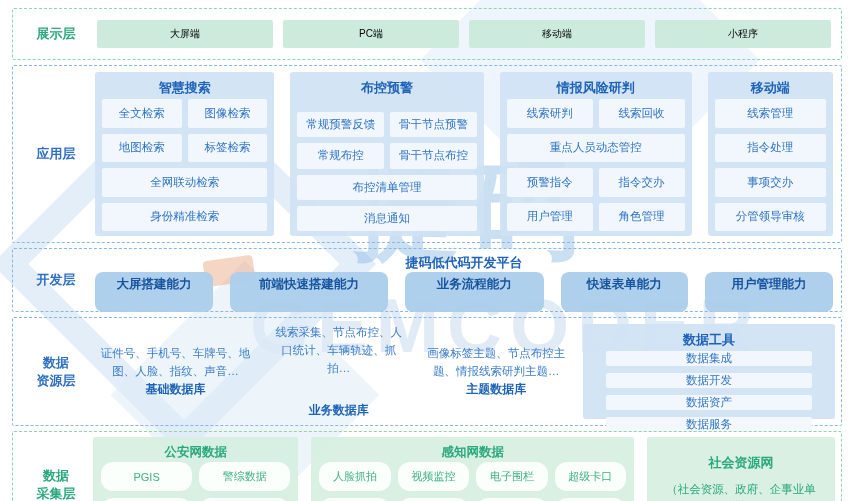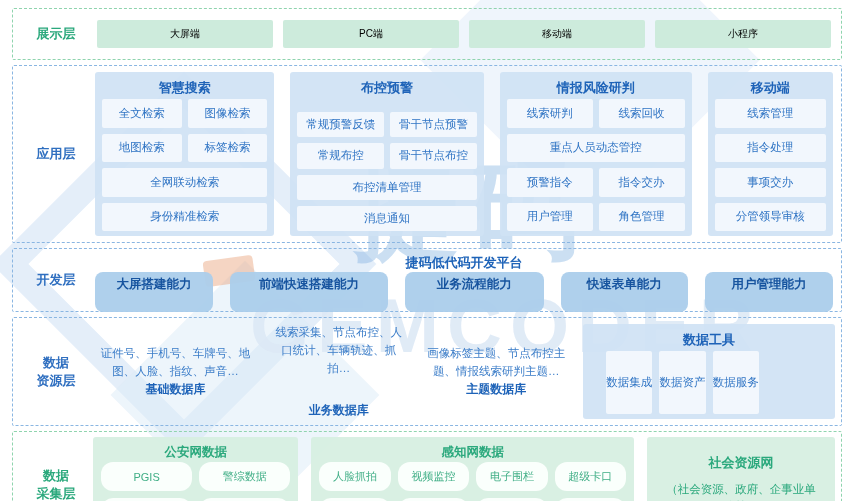--- a/index.html
+++ b/index.html
@@ -69,21 +69,21 @@
 
   
   .band-res { height:99px; }
   .res-main { flex:1; display:flex; gap:10px; padding:2px 0; }
   .db-block { display:flex; flex-direction:column; justify-content:center; padding:0 4px; }
   .db1{flex:205 0 0;} .db2{flex:175 0 0;justify-content:space-between;} .db3{flex:190 0 0;}
   .db-desc { color:#3a7cc8; font-size:11.5px; text-align:center; line-height:1.55; }
   .db-name { color:#1e63b8; font-weight:bold; font-size:12px; text-align:center; }
   .tools { flex:0 0 206px; background:rgba(207,226,244,.92); border-radius:3px;
     padding:5px 23px; display:flex; flex-direction:column; }
-  .tools-grid { flex:1; display:grid; grid-template-columns:1fr 1fr 1fr 1fr; gap:7px; }
+  .tools-grid { flex:1; display:grid; grid-template-columns:1fr; gap:7px; }
 
   
   .band-col { height:97px; }
   .col-groups { flex:1; display:flex; gap:13px; padding:1px 0; }
   .col-group { background:rgba(215,239,226,.95); border-radius:3px; padding:5px 8px;
     display:flex; flex-direction:column; }
   .cg1 { flex:210 0 0; } .cg2 { flex:340 0 0; }
   .col-title { text-align:center; color:#2aa87c; font-weight:bold; font-size:12.5px;
     height:20px; line-height:20px; flex:0 0 20px; }
   .col-grid { flex:1; display:grid; gap:7px; }
@@ -206,20 +206,21 @@
         </div>
         <div class="db-block db3">
           <div class="db-desc">画像标签主题、节点布控主题、情报线索研判主题…</div>
           <div class="db-name">主题数据库</div>
         </div>
 
         <div class="tools">
           <div class="app-title">数据工具</div>
           <div class="tools-grid">
             <div class="app-item">数据集成</div>
+            <div class="app-item">数据开发</div>
             <div class="app-item">数据资产</div>
             <div class="app-item">数据服务</div>
           </div>
         </div>
 
       </div>
     </section>
 
     <section class="band green band-col">
       <div class="layer-label green-text">数据

